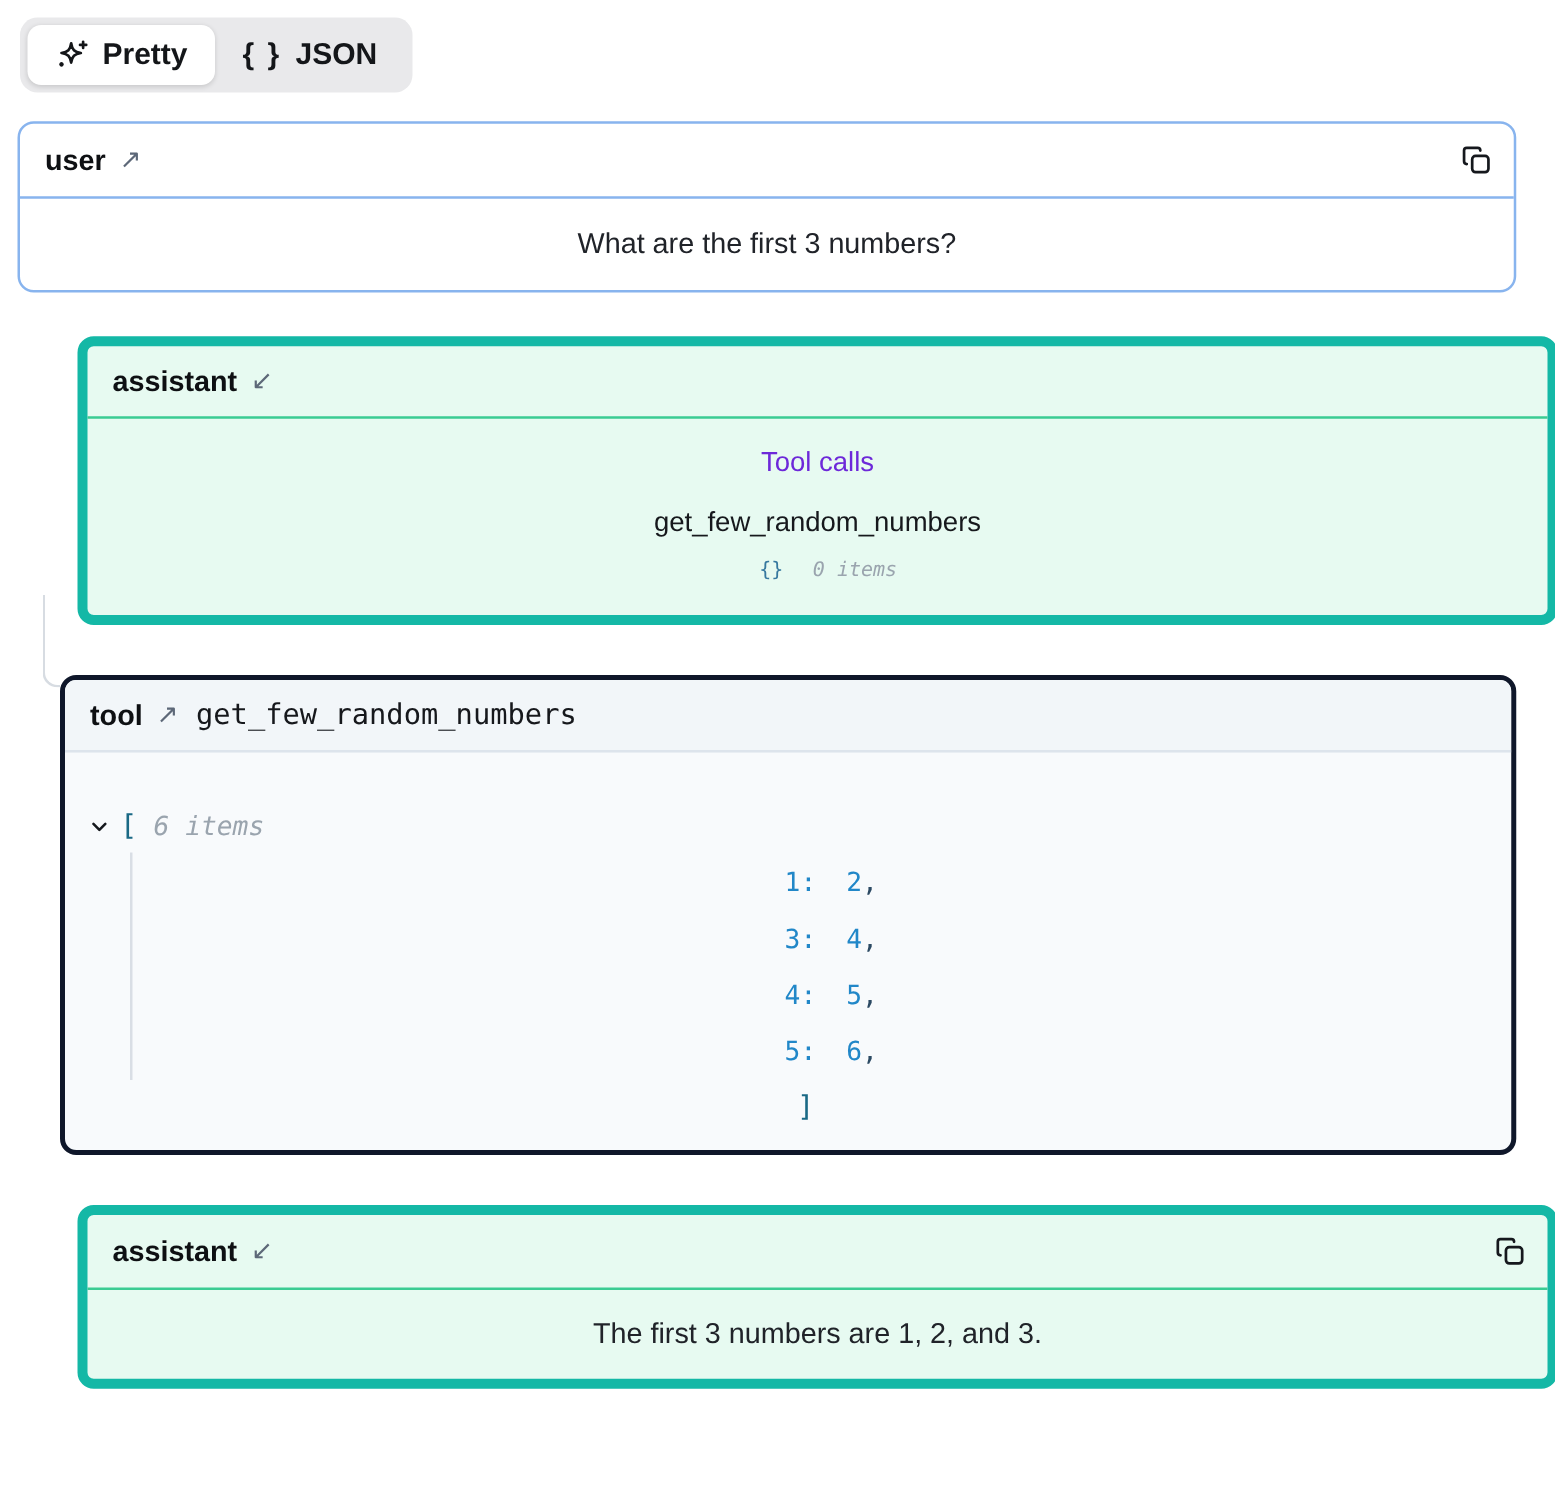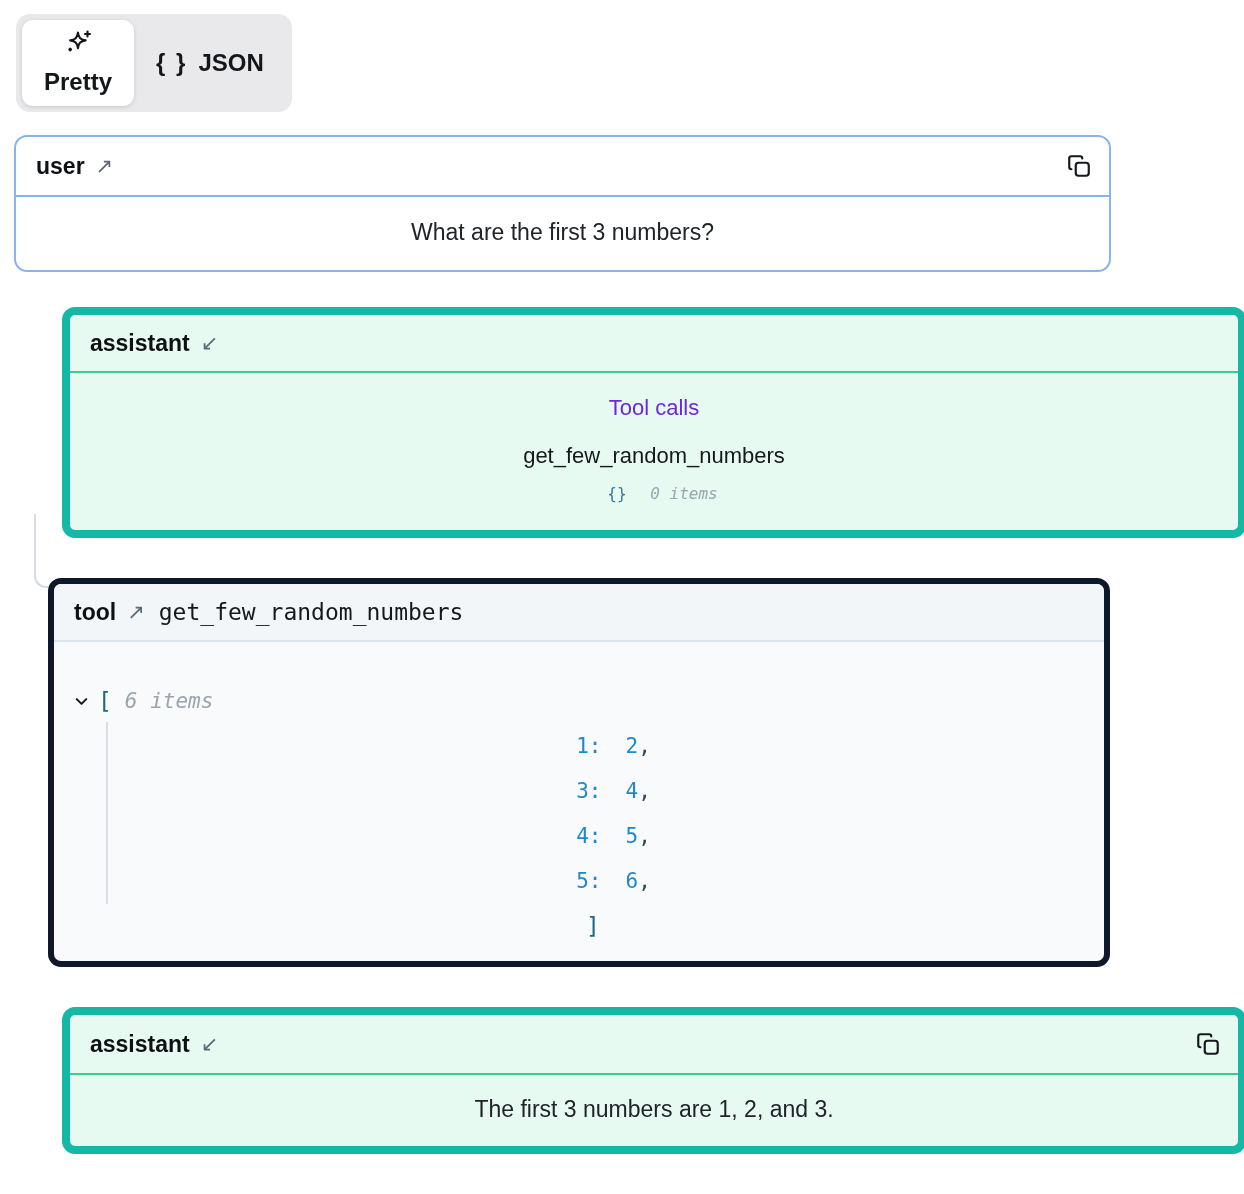--- a/index.html
+++ b/index.html
@@ -22,40 +22,39 @@
   .toggle-btn {
     display: inline-flex; align-items: center; gap: 11px;
     border: none; background: transparent; cursor: pointer;
     font-family: "Liberation Sans", sans-serif;
     font-size: 24px; font-weight: 600; color: #141619;
     padding: 9px 22px; border-radius: 11px; line-height: 30px;
   }
   .toggle-btn.active {
     background: #ffffff;
     box-shadow: 0 1px 4px rgba(0,0,0,0.14);
-    flex-direction: column;
   }
   .toggle-btn .braces { font-weight: 700; letter-spacing: 2px; }
 
   
   .card { border-radius: 13px; background: #fff; }
   .card-header {
     display: flex; align-items: center;
     padding: 14px 15px 14px 20px; min-height: 58px;
   }
   .role { font-size: 23px; font-weight: 700; color: #0e1013; line-height: 28px; }
   .role-arrow { margin-left: 11px; font-size: 21px; color: #5d6878; line-height: 24px; }
   .copy-btn {
     margin-left: auto; background: none; border: none; padding: 2px;
     cursor: pointer; display: flex; align-items: center; color: #15181d;
   }
   .card-body { padding: 21px 20px 23px 20px; font-size: 23px; line-height: 29px; color: #202329; text-align: center; }
 
   .user-card {
-    width: 1097px; border: 2px solid #88b4ee; margin-bottom: 35px;
+    width: 1199px; border: 2px solid #88b4ee; margin-bottom: 35px;
   }
   .user-card .card-header { border-bottom: 2px solid #88b4ee; }
 
   .assistant-card {
     width: 1184px; border: 8px solid #14b8a6; background: #e7faf1; margin-left: 48px;
   }
   .assistant-card .card-header { border-bottom: 2px solid #3bcb93; }
 
   
   .section-label { font-size: 22px; line-height: 28px; color: #6d28d9; }
@@ -71,22 +70,22 @@
   .tool-flow { position: relative; margin-bottom: 40px; }
   .connector {
     position: absolute; left: 20px; top: 207px;
     width: 14px; height: 74px;
     border-left: 2px solid #d7dce2; border-bottom: 2px solid #d7dce2;
     border-bottom-left-radius: 12px;
   }
 
   
   .tool-card {
-    width: 1062px; margin-left: 34px; margin-top: 40px;
-    border: 6px solid #0f172a; background: #f8fafc; overflow: hidden;
+    width: 1165px; margin-left: 34px; margin-top: 40px;
+    border: 4px solid #0f172a; background: #f8fafc; overflow: hidden;
   }
   .tool-card .card-header {
     background: #f2f6f9; border-bottom: 2px solid #dde4ec;
   }
   .tool-mono-name {
     font-family: "DejaVu Sans Mono", monospace;
     font-size: 23px; color: #16181c; margin-left: 14px; line-height: 28px;
   }
   .tool-card .card-body { padding: 20px 18px 16px 18px; }
 

